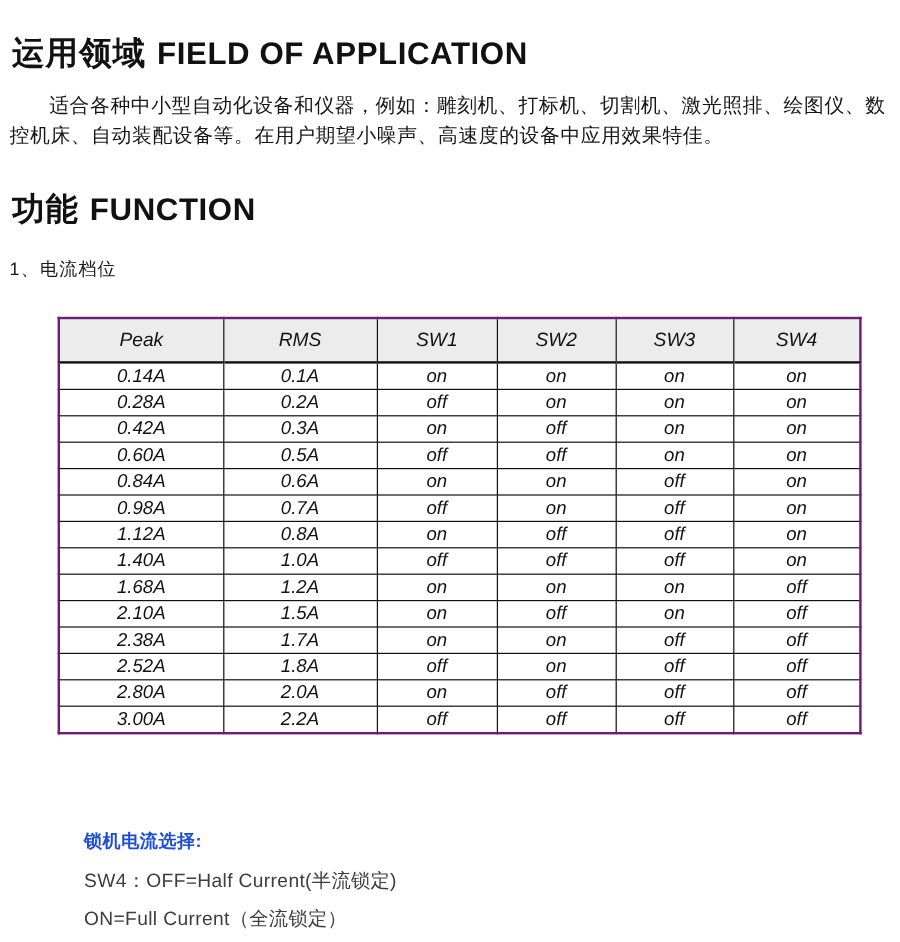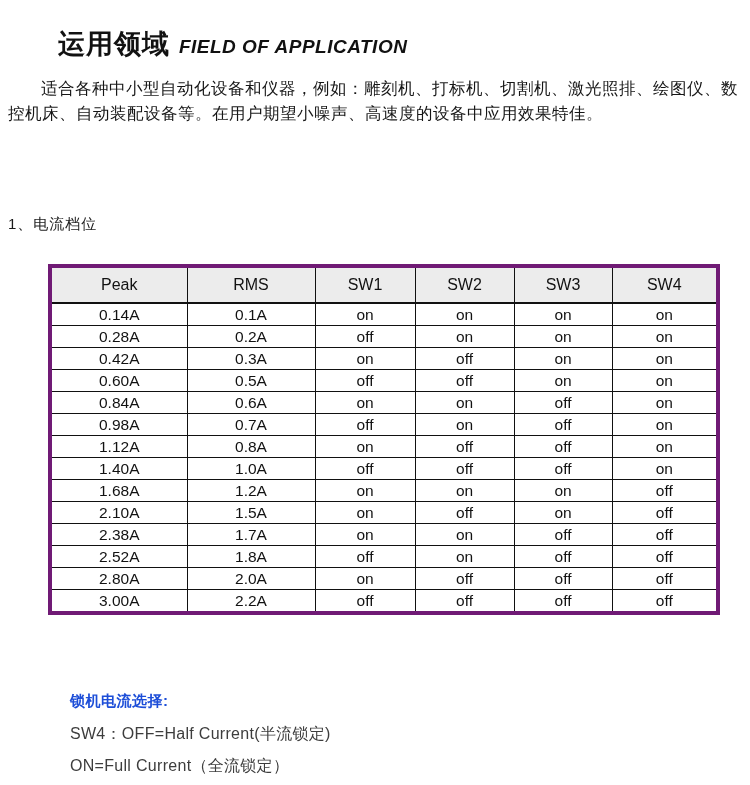--- a/index.html
+++ b/index.html
@@ -17,27 +17,25 @@
   .section-heading {
     position: absolute;
     left: 10px;
     white-space: nowrap;
     color: #111;
   }
   .section-heading .zh {
     font-size: 27px;
     font-weight: bold;
     letter-spacing: 1px;
-    margin-left: 48px;
   }
   .section-heading .en {
-    font-size: 19px;
+    font-size: 26px;
     font-weight: bold;
     letter-spacing: 0.5px;
-    font-style: italic;
   }
   #heading-application { top: 24px; }
   #heading-function { top: 154px; }
 
   .body-paragraph {
     position: absolute;
     top: 76px;
     left: 8px;
     width: 735px;
     font-size: 16.5px;
@@ -65,21 +63,21 @@
     table-layout: fixed;
   }
   table.current-table th,
   table.current-table td {
     border: 1px solid #111;
     text-align: center;
     vertical-align: middle;
     color: #121212;
     overflow: hidden;
   }
-  table.current-table { border: 4px solid #701a75; }
+  table.current-table { border: 2px solid #701a75; font-style: italic; }
   table.current-table th {
     background: #ececec;
     font-size: 16px;
     font-weight: normal;
     height: 37px;
     border-bottom: 2px solid #111;
   }
   table.current-table td {
     font-size: 15.5px;
     height: 22px;
@@ -119,20 +117,24 @@
 
 <div class="page">
 
   <h1 class="section-heading" id="heading-application">
     <span class="zh">运用领域</span>
     <span class="en">FIELD OF APPLICATION</span>
   </h1>
 
   <p class="body-paragraph">适合各种中小型自动化设备和仪器，例如：雕刻机、打标机、切割机、激光照排、绘图仪、数控机床、自动装配设备等。在用户期望小噪声、高速度的设备中应用效果特佳。</p>
 
+  <h1 class="section-heading" id="heading-function">
+    <span class="zh">功能</span>
+    <span class="en">FUNCTION</span>
+  </h1>
 
   <div class="table-label">1、电流档位</div>
 
   <table class="current-table">
     <colgroup>
       <col class="c-peak">
         <col class="c-rms">
         <col class="c-sw1">
       <col class="c-sw2">
         <col class="c-sw3">

